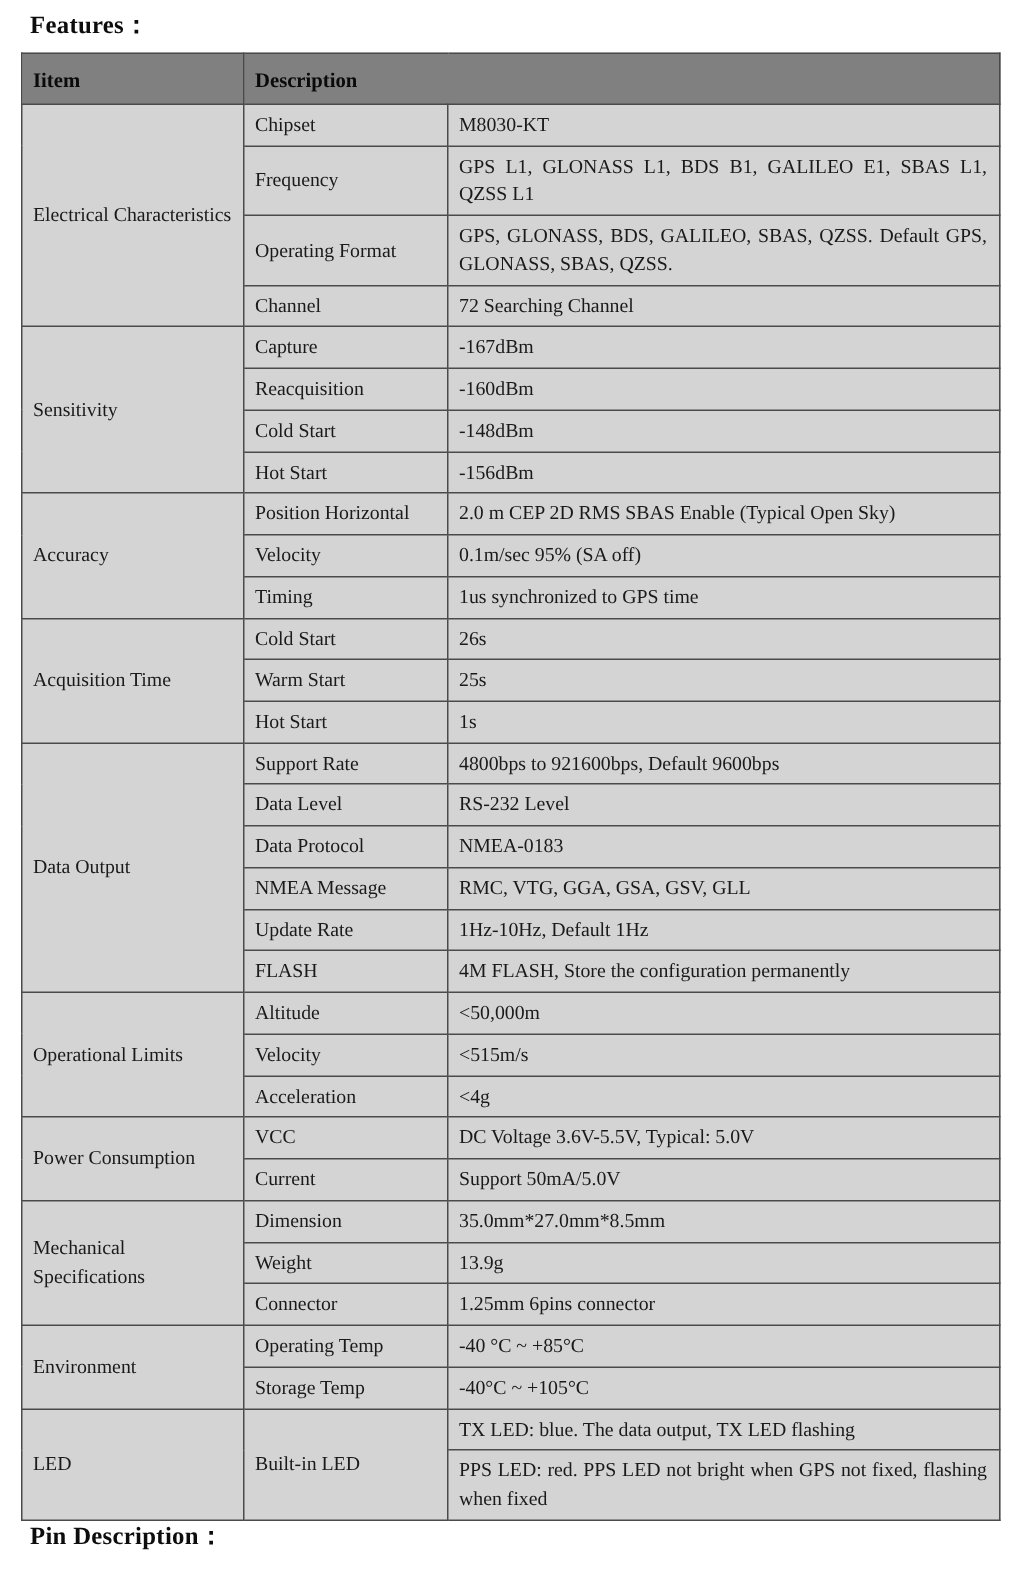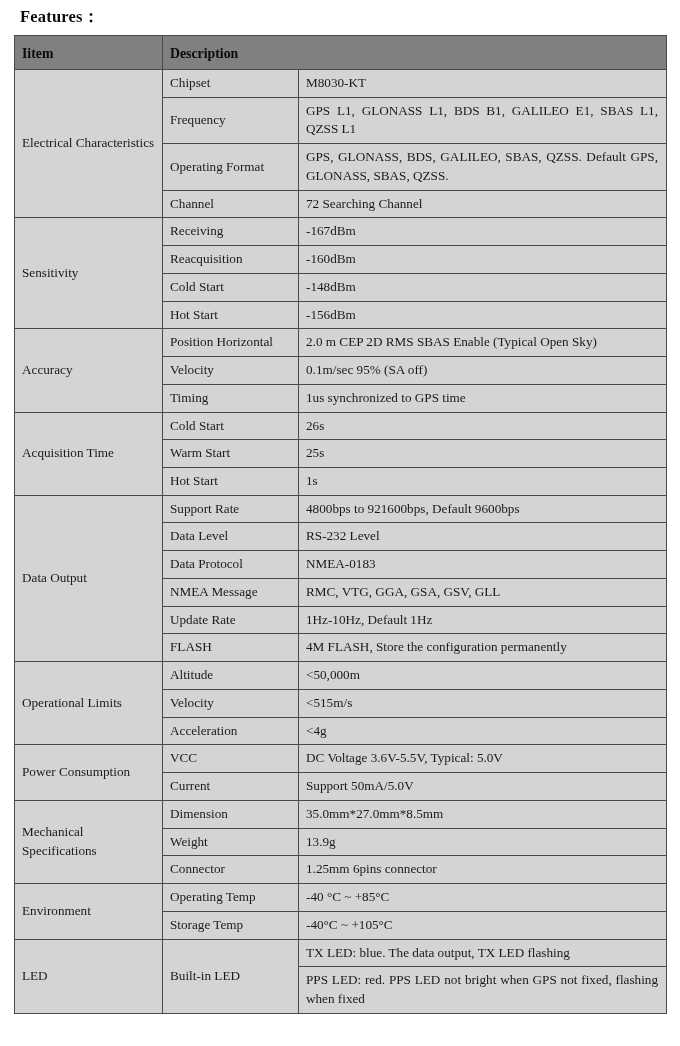--- a/index.html
+++ b/index.html
@@ -129,21 +129,21 @@
         <tr>
           <td class="sub">Operating Format</td>
           <td class="val justify tall">GPS, GLONASS, BDS, GALILEO, SBAS, QZSS. Default GPS, GLONASS, SBAS, QZSS.</td>
         </tr>
         <tr>
           <td class="sub">Channel</td>
           <td class="val">72 Searching Channel</td>
         </tr>
         <tr>
           <td class="grouplabel" rowspan="4">Sensitivity</td>
-          <td class="sub">Receiving</td>
+          <td class="sub">Capture</td>
           <td class="val">-167dBm</td>
         </tr>
         <tr>
           <td class="sub">Reacquisition</td>
           <td class="val">-160dBm</td>
         </tr>
         <tr>
           <td class="sub">Cold Start</td>
           <td class="val">-148dBm</td>
         </tr>
@@ -250,14 +250,15 @@
           <td class="grouplabel" rowspan="2">LED</td>
           <td class="sub" rowspan="2">Built-in LED</td>
           <td class="val">TX LED: blue. The data output, TX LED flashing</td>
         </tr>
         <tr>
           <td class="val justify tall">PPS LED: red. PPS LED not bright when GPS not fixed, flashing when fixed</td>
         </tr>
       </tbody>
   </table>
 
+  <div class="heading heading-pin">Pin Description：</div>
 
 </div>
 
 </body></html>

